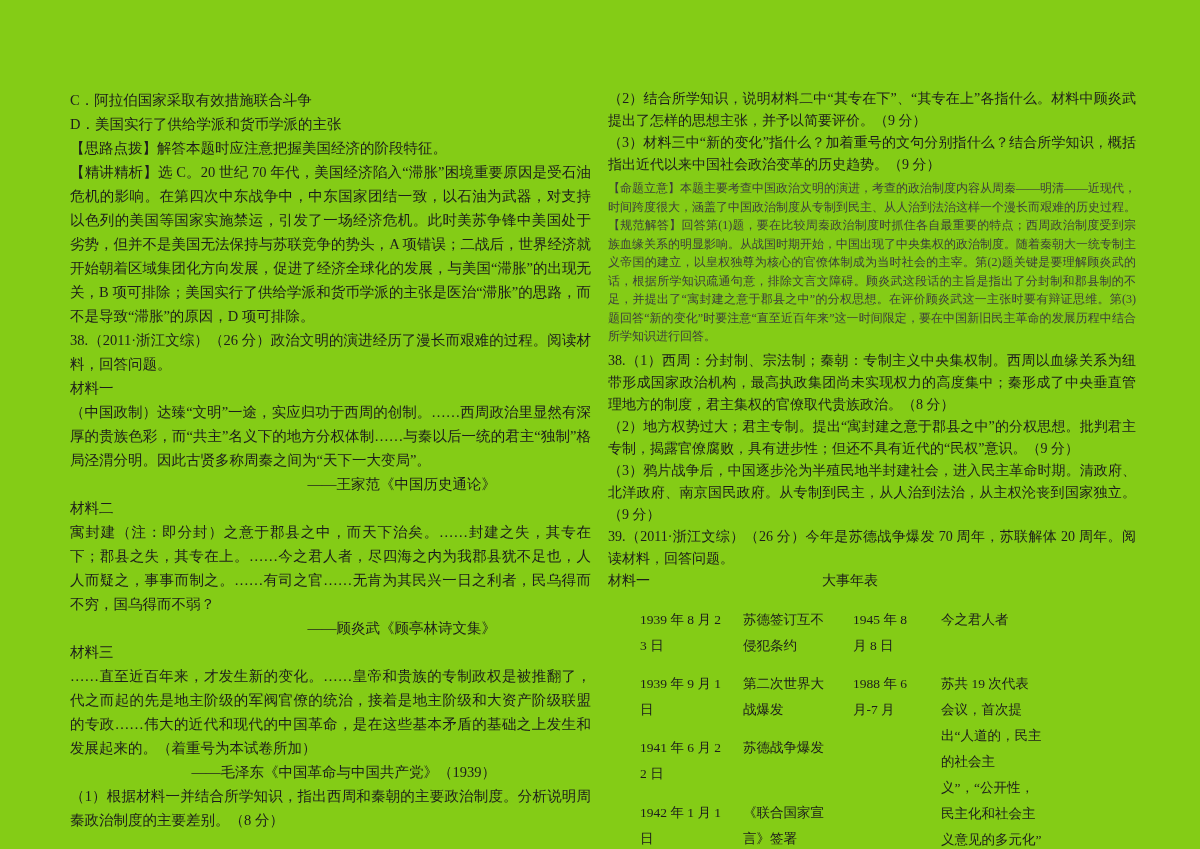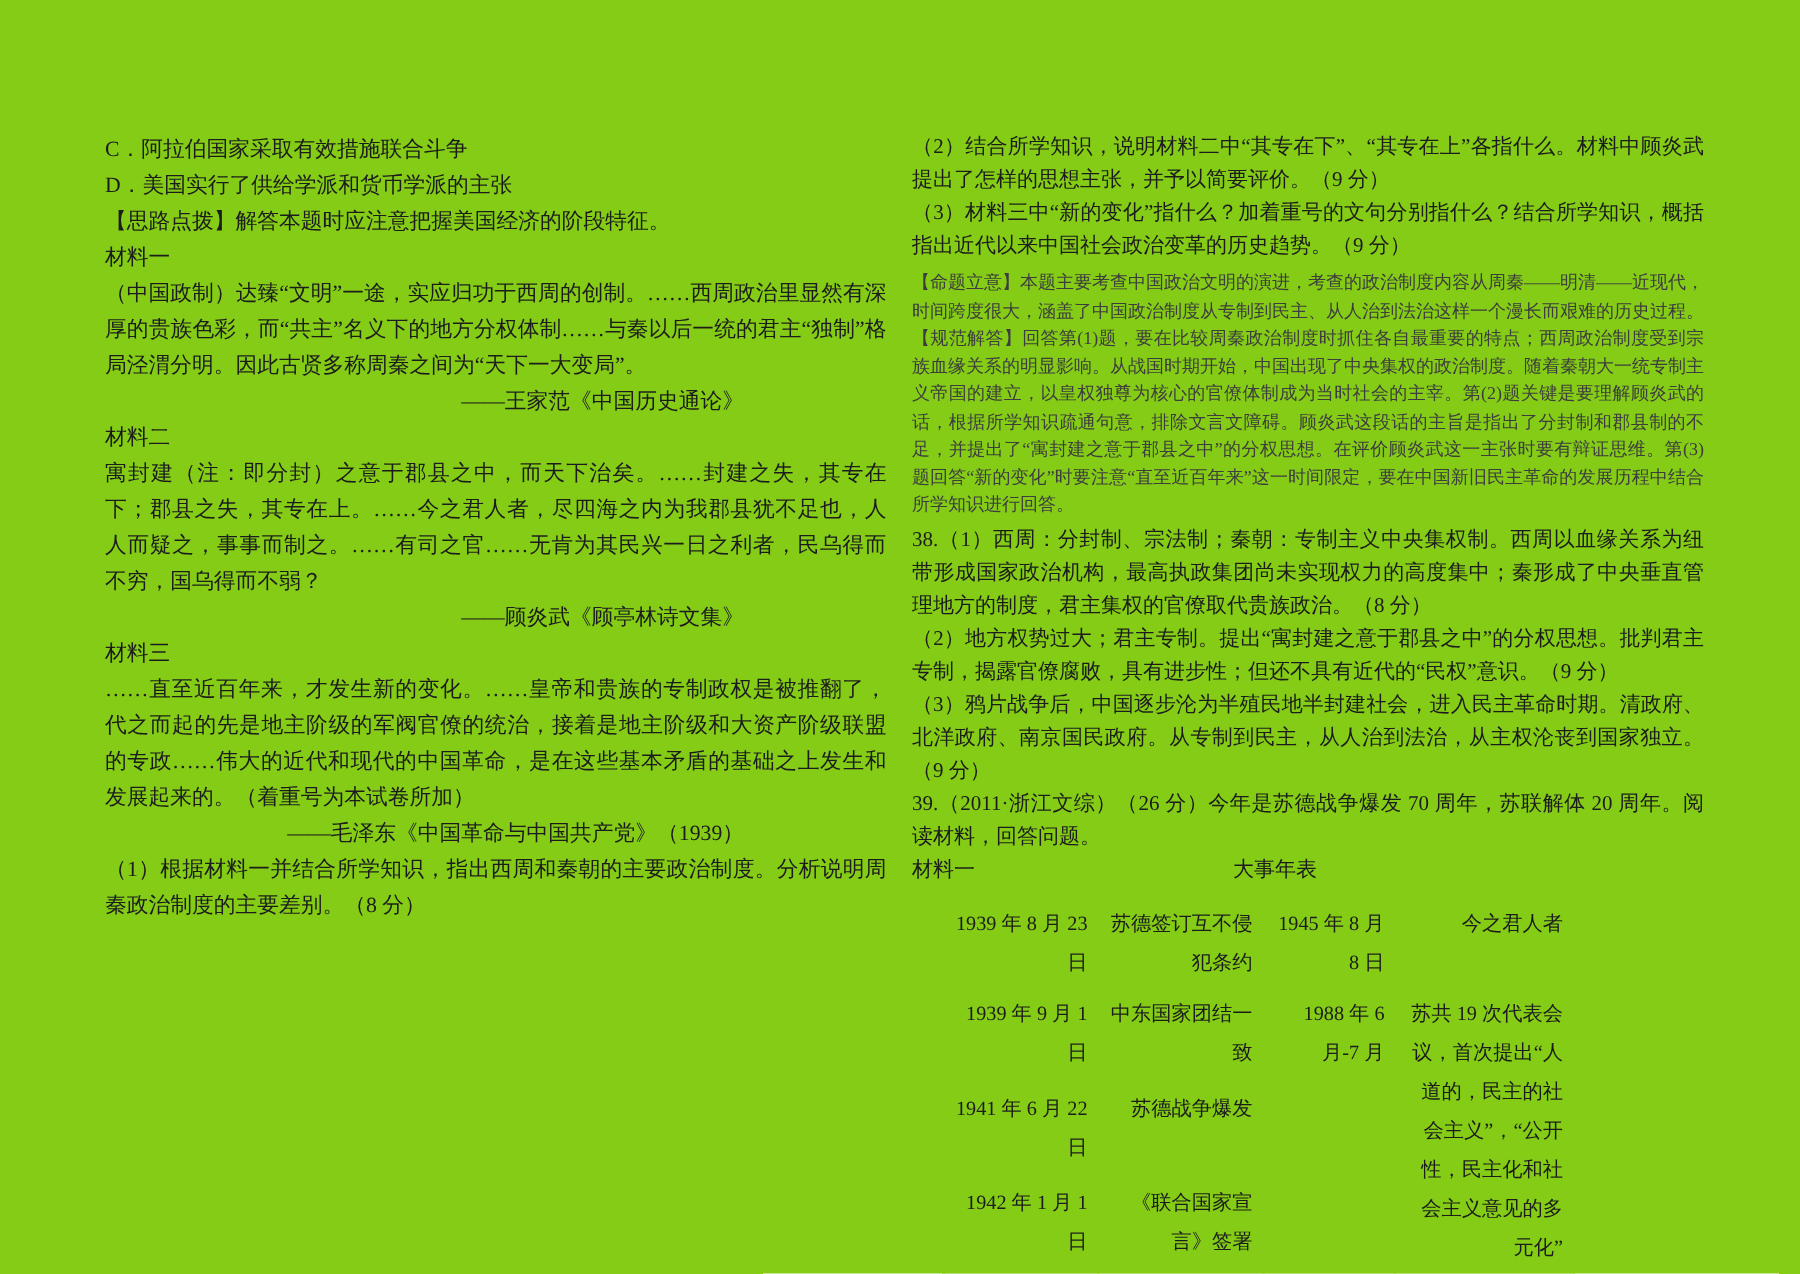--- a/index.html
+++ b/index.html
@@ -50,38 +50,40 @@
   .caption-row .cap-label { position: absolute; left: 0; top: 0; }
   .caption-row .cap-title { position: absolute; left: 214px; top: 0; }
 
   table.events {
     border-collapse: collapse;
     table-layout: fixed;
     width: 420px;
     margin: 4px 0 0 20px;
   }
   table.events td {
-    border: 2px solid #84cc16;
+    border: 6px solid #84cc16;
     font-size: 13.5px;
     line-height: 26px;
     padding: 3px 6px;
     vertical-align: top;
-    text-align: right;
+    text-align: left;
     word-break: break-all;
   }
 </style>
 </head>
 <body>
 
 <div class="page">
 
   <div class="col col-left">
     <p>C．阿拉伯国家采取有效措施联合斗争</p>
     <p>D．美国实行了供给学派和货币学派的主张</p>
     <p>【思路点拨】解答本题时应注意把握美国经济的阶段特征。</p>
+    <p>【精讲精析】选 C。20 世纪 70 年代，美国经济陷入“滞胀”困境重要原因是受石油危机的影响。在第四次中东战争中，中东国家团结一致，以石油为武器，对支持以色列的美国等国家实施禁运，引发了一场经济危机。此时美苏争锋中美国处于劣势，但并不是美国无法保持与苏联竞争的势头，A 项错误；二战后，世界经济就开始朝着区域集团化方向发展，促进了经济全球化的发展，与美国“滞胀”的出现无关，B 项可排除；美国实行了供给学派和货币学派的主张是医治“滞胀”的思路，而不是导致“滞胀”的原因，D 项可排除。</p>
+    <p>38.（2011·浙江文综）（26 分）政治文明的演进经历了漫长而艰难的过程。阅读材料，回答问题。</p>
     <p>材料一</p>
     <p>（中国政制）达臻“文明”一途，实应归功于西周的创制。……西周政治里显然有深厚的贵族色彩，而“共主”名义下的地方分权体制……与秦以后一统的君主“独制”格局泾渭分明。因此古贤多称周秦之间为“天下一大变局”。</p>
     <p class="source">——王家范《中国历史通论》</p>
     <p>材料二</p>
     <p>寓封建（注：即分封）之意于郡县之中，而天下治矣。……封建之失，其专在下；郡县之失，其专在上。……今之君人者，尽四海之内为我郡县犹不足也，人人而疑之，事事而制之。……有司之官……无肯为其民兴一日之利者，民乌得而不穷，国乌得而不弱？</p>
     <p class="source">——顾炎武《顾亭林诗文集》</p>
     <p>材料三</p>
     <p>……直至近百年来，才发生新的变化。……皇帝和贵族的专制政权是被推翻了，代之而起的先是地主阶级的军阀官僚的统治，接着是地主阶级和大资产阶级联盟的专政……伟大的近代和现代的中国革命，是在这些基本矛盾的基础之上发生和发展起来的。（着重号为本试卷所加）</p>
     <p class="source">——毛泽东《中国革命与中国共产党》（1939）</p>
     <p>（1）根据材料一并结合所学知识，指出西周和秦朝的主要政治制度。分析说明周秦政治制度的主要差别。（8 分）</p>
@@ -115,21 +117,21 @@
       </colgroup>
       <tbody>
         <tr>
           <td>1939 年 8 月 23 日</td>
           <td>苏德签订互不侵犯条约</td>
           <td>1945 年 8 月 8 日</td>
           <td>今之君人者</td>
         </tr>
         <tr>
           <td>1939 年 9 月 1 日</td>
-          <td>中东国家团结一致</td>
+          <td>第二次世界大战爆发</td>
           <td rowspan="3">1988 年 6 月-7 月</td>
           <td rowspan="3">苏共 19 次代表会议，首次提出“人道的，民主的社会主义”，“公开性，民主化和社会主义意见的多元化”</td>
         </tr>
         <tr>
           <td>1941 年 6 月 22 日</td>
           <td>苏德战争爆发</td>
         </tr>
         <tr>
           <td>1942 年 1 月 1 日</td>
           <td>《联合国家宣言》签署</td>

